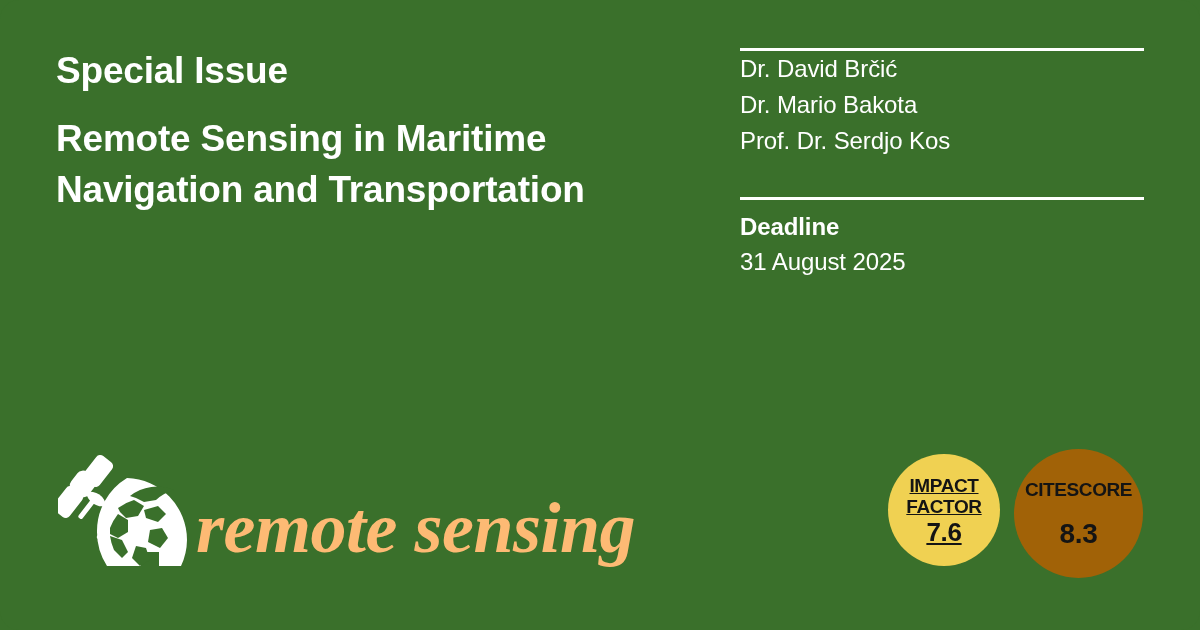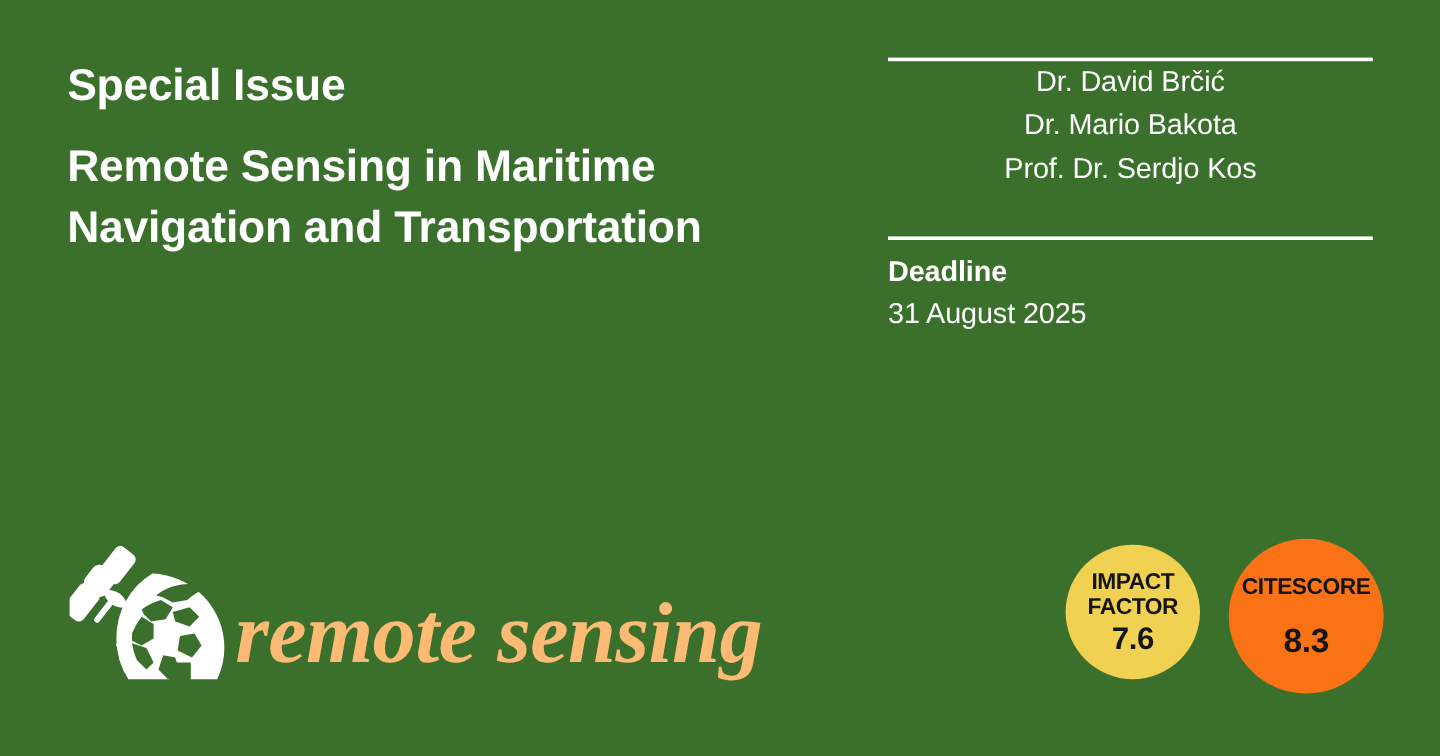--- a/index.html
+++ b/index.html
@@ -71,21 +71,21 @@
     margin: 12px 0 2px 0;
     letter-spacing: -0.1px;
   }
   .block-line {
     font-size: 24px;
     font-weight: normal;
     color: #ffffff;
     line-height: 36px;
     letter-spacing: -0.1px;
   }
-  .editors-list { margin: 0; padding: 0; list-style: none; text-align: center; }
+  .editors-list { margin: 0; padding: 0; list-style: none; }
   .rule.second { margin-top: 38px; }
 
   
   .logo {
     position: absolute;
     left: 58px;
     top: 452px;
     display: flex;
     align-items: center;
     height: 140px;
@@ -123,27 +123,28 @@
     justify-content: center;
     text-align: center;
     color: #141414;
   }
   .badge-if {
     left: 0px;
     top: 5px;
     width: 112px;
     height: 112px;
     background: #f0d152;
+    text-decoration: underline;
   }
   .badge-cs {
-    left: 136px;
+    left: 126px;
     top: 0px;
     width: 129px;
     height: 129px;
-    background: #f97316;
+    background: #a16207;
   }
   .badge-label {
     font-size: 19px;
     font-weight: bold;
     line-height: 21px;
     letter-spacing: -0.4px;
   }
   .badge-cs .badge-label { font-size: 19px; }
   .badge-value {
     font-size: 26px;

